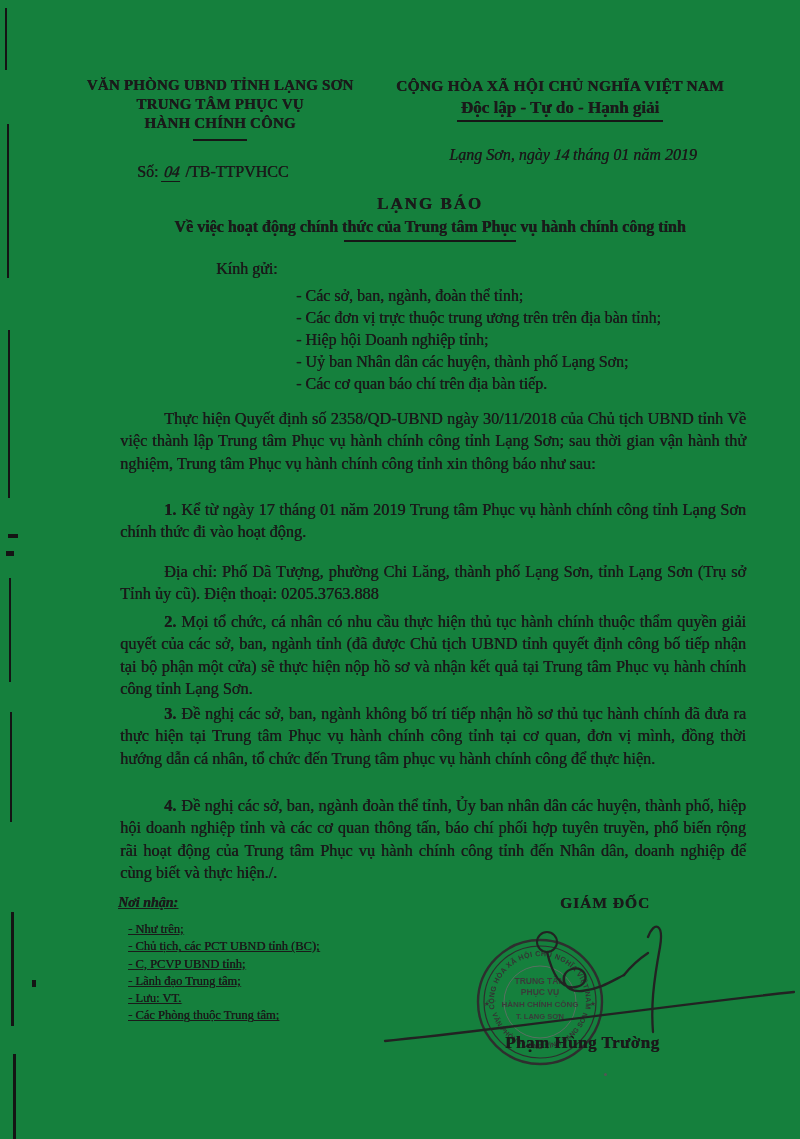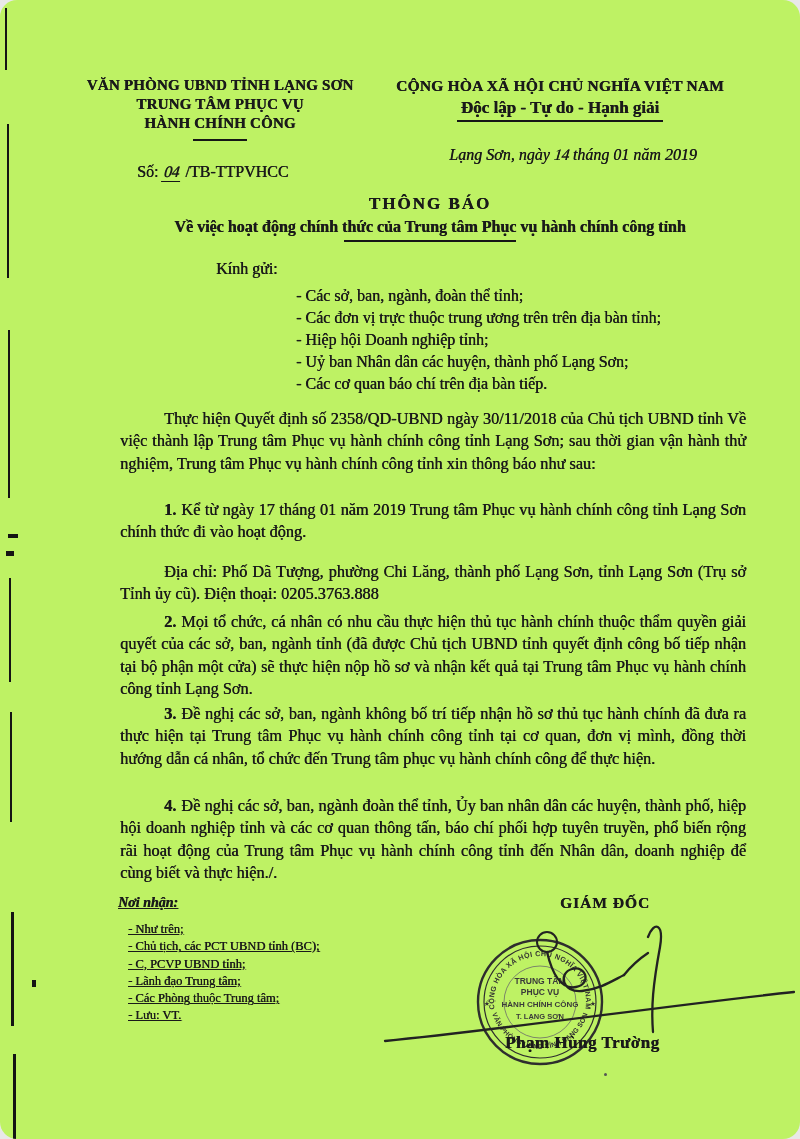--- a/index.html
+++ b/index.html
@@ -1,25 +1,24 @@
 <!DOCTYPE html>
 <html><head>
 <meta charset="utf-8">
 <style>
   html,body{margin:0;padding:0;}
   body{background:#e8e8e8;}
   .page{
     position:relative;
     width:800px;height:1139px;
     margin:0 auto;
-    background:#bef264;
+    background:#15803d;
     overflow:hidden;
     font-family:"Liberation Serif","DejaVu Serif",serif;
     color:#1a1a1a;
-    border-radius:17px;
   }
   .ink{ text-shadow:0.4px 0 0 currentColor; }
   .abs{ position:absolute; }
   .ctr{ text-align:center; }
   .b{ font-weight:bold; }
 
   
   .hdr-left{ left:70px; top:76px; width:300px; line-height:19px; font-size:15px; letter-spacing:0.2px;}
   .hdr-left .rule{ width:54px; height:0; border-top:2px solid #161616; margin:6px auto 0;}
   .so-line{ left:137px; top:163px; font-size:16px; }
@@ -93,21 +92,21 @@
     <div class="l1">CỘNG HÒA XÃ HỘI CHỦ NGHĨA VIỆT NAM</div>
     <div><span class="l2">Độc lập - Tự do - Hạnh giải</span></div>
   </div>
   <div class="abs dateline ink">
     <span>Lạng Sơn, ngày</span>
     <span class="hand">14</span>
     <span>tháng 01 năm 2019</span>
   </div>
 
   <div class="abs title ctr ink">
-    <div class="main">THÔNG BÁO</div>
+    <div class="main">LẠNG BÁO</div>
     <div class="sub">Về việc hoạt động chính thức của Trung tâm Phục vụ hành chính công tỉnh</div>
     <div class="rule"></div>
   </div>
 
   <div class="abs kinh-gui ink">Kính gửi:</div>
   <ul class="abs recipients ink">
     <li>- Các sở, ban, ngành, đoàn thể tỉnh;</li>
     <li>- Các đơn vị trực thuộc trung ương trên trên địa bàn tỉnh;</li>
     <li>- Hiệp hội Doanh nghiệp tỉnh;</li>
     <li>- Uỷ ban Nhân dân các huyện, thành phố Lạng Sơn;</li>
@@ -121,22 +120,22 @@
   <p class="para ink" style="top:703px;"><b class="pnum">3.</b><span>Đề nghị các sở, ban, ngành không bố trí tiếp nhận hồ sơ thủ tục hành chính đã đưa ra thực hiện tại Trung tâm Phục vụ hành chính công tỉnh tại cơ quan, đơn vị mình, đồng thời hướng dẫn cá nhân, tổ chức đến Trung tâm phục vụ hành chính công để thực hiện.</span></p>
   <p class="para ink" style="top:795px;"><b class="pnum">4.</b><span>Đề nghị các sở, ban, ngành đoàn thể tỉnh, Ủy ban nhân dân các huyện, thành phố, hiệp hội doanh nghiệp tỉnh và các cơ quan thông tấn, báo chí phối hợp tuyên truyền, phổ biến rộng rãi hoạt động của Trung tâm Phục vụ hành chính công tỉnh đến Nhân dân, doanh nghiệp để cùng biết và thực hiện./.</span></p>
 
   <div class="abs noi-nhan ink">
     <div class="label">Nơi nhận:</div>
     <ul>
       <li>- Như trên;</li>
       <li>- Chủ tịch, các PCT UBND tỉnh (BC);</li>
       <li>- C, PCVP UBND tỉnh;</li>
       <li>- Lãnh đạo Trung tâm;</li>
+      <li>- Lưu: VT.</li>
       <li>- Các Phòng thuộc Trung tâm;</li>
-      <li>- Lưu: VT.</li>
     </ul>
   </div>
 
   <div class="abs signer-title ctr ink">GIÁM ĐỐC</div>
 
   <svg class="abs stamp-svg" width="160" height="160" viewBox="0 0 160 160">
     <defs>
       <path id="arcTop" d="M 34.5,89 A 46,46 0 1 1 121.5,89" fill="none"></path>
       <path id="arcBottom" d="M 30,85 A 50,50 0 0 0 126,85" fill="none"></path>
     </defs>

